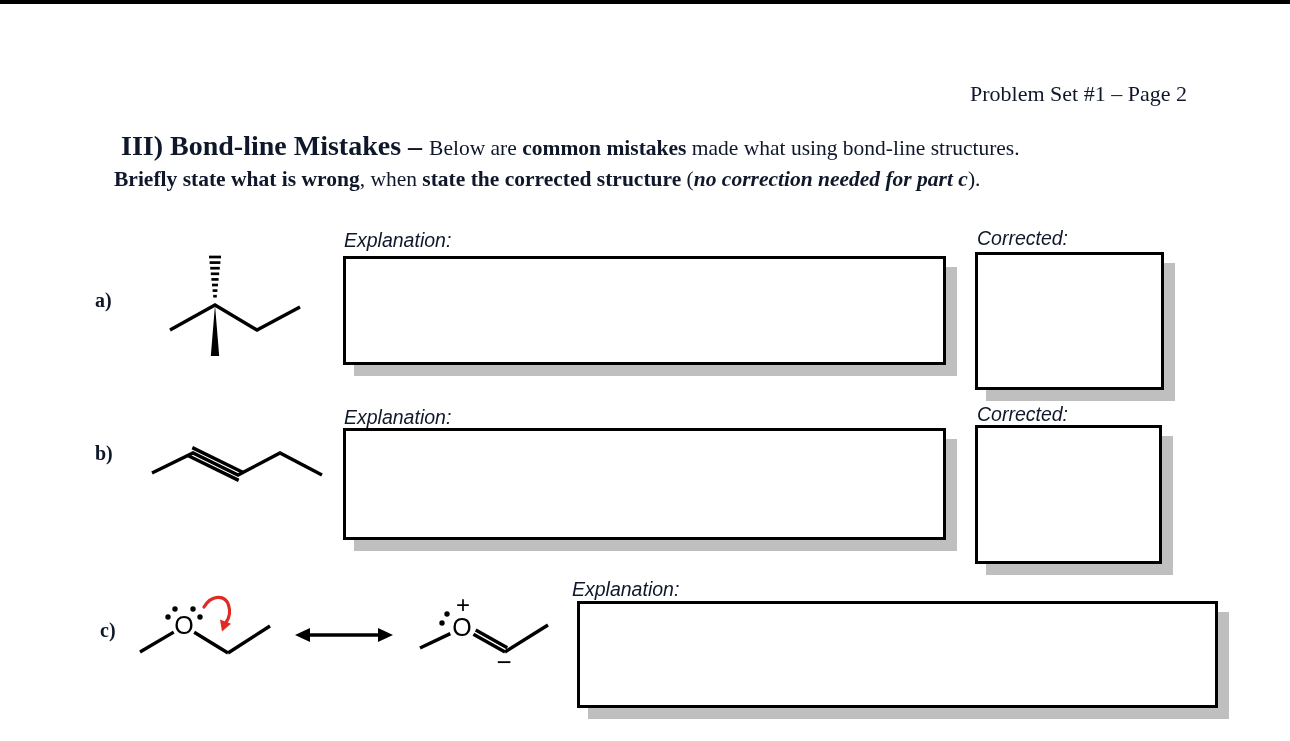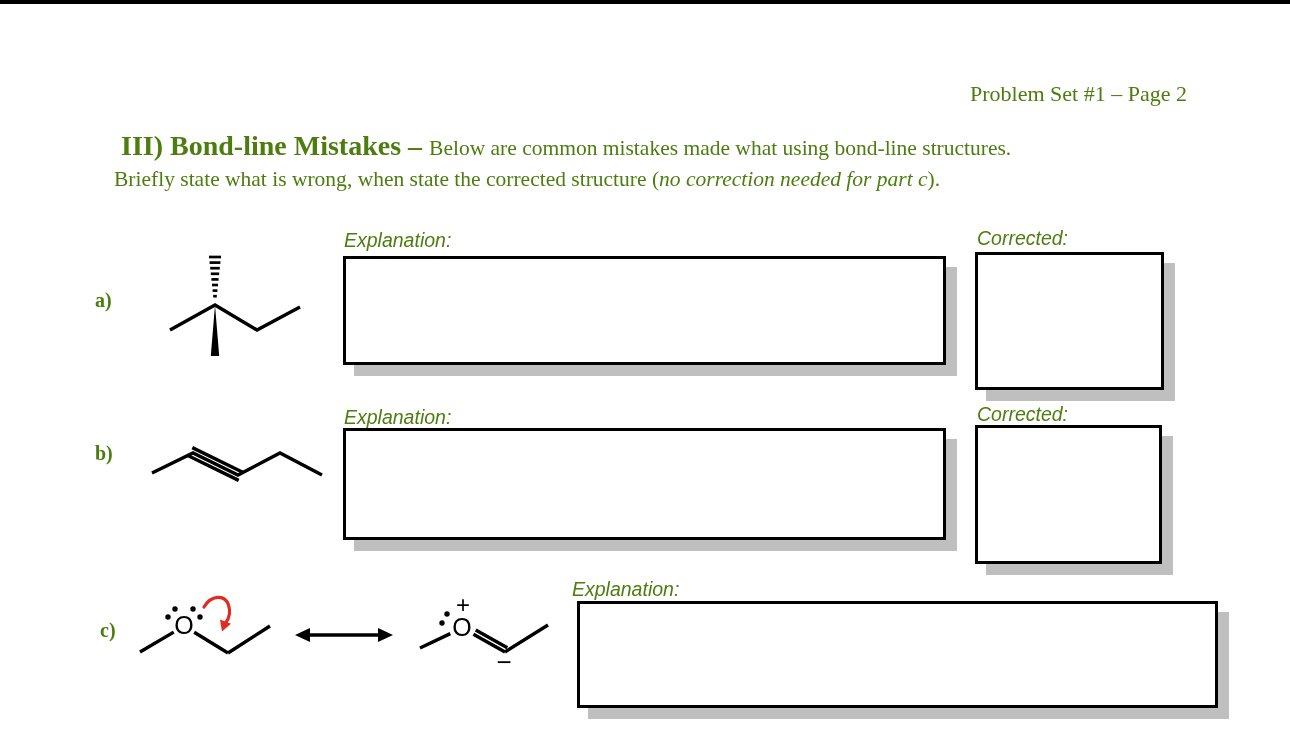--- a/index.html
+++ b/index.html
@@ -1,24 +1,24 @@
 <!DOCTYPE html>
 <html style="--accent-red: #e02b22; --shadow-gray: #bfbfbf;"><head>
 <meta charset="utf-8">
 <style>
   html,body{margin:0;padding:0;background:#fff;}
   #page{position:relative;width:1290px;height:741px;background:#fff;overflow:hidden;
-        font-family:"Liberation Serif", serif;color:#4d7c0f;}
+        font-family:"Liberation Serif", serif;color:#0f172a;}
   #topbar{position:absolute;left:0;top:0;width:1290px;height:4px;background:#000;}
   #header{position:absolute;top:81px;left:0;width:1187px;text-align:right;
           font-size:22px;}
   #title{position:absolute;left:114px;top:130px;width:1100px;font-size:21.5px;line-height:31px;}
   .t-lead{font-weight:bold;font-size:28px;}
-  .t-b{font-weight:normal;}
-  .t-i{font-style:italic;}
+  .t-b{font-weight:bold;}
+  .t-i{font-style:italic;font-weight:bold;}
   .plabel{position:absolute;font-weight:bold;font-size:20px;font-family:"Liberation Serif",serif;}
   .lbl{position:absolute;font:italic 19.5px "Liberation Sans", sans-serif;white-space:nowrap;}
   .box{position:absolute;background:#fff;border:3.5px solid #000;
        box-shadow:11px 11px 0 0 var(--shadow-gray,#bfbfbf);}
   svg{position:absolute;overflow:visible;}
   .bond{stroke:#000;stroke-width:3.4;fill:none;}
   .thin{stroke:#000;stroke-width:2.7;fill:none;}
   .red-stroke{stroke:var(--accent-red,#e02b22);stroke-width:3.2;fill:none;stroke-linecap:round;}
   .red-fill{fill:var(--accent-red,#e02b22);}
   .atom{font-family:"Liberation Sans",sans-serif;font-size:25px;fill:#000;}

